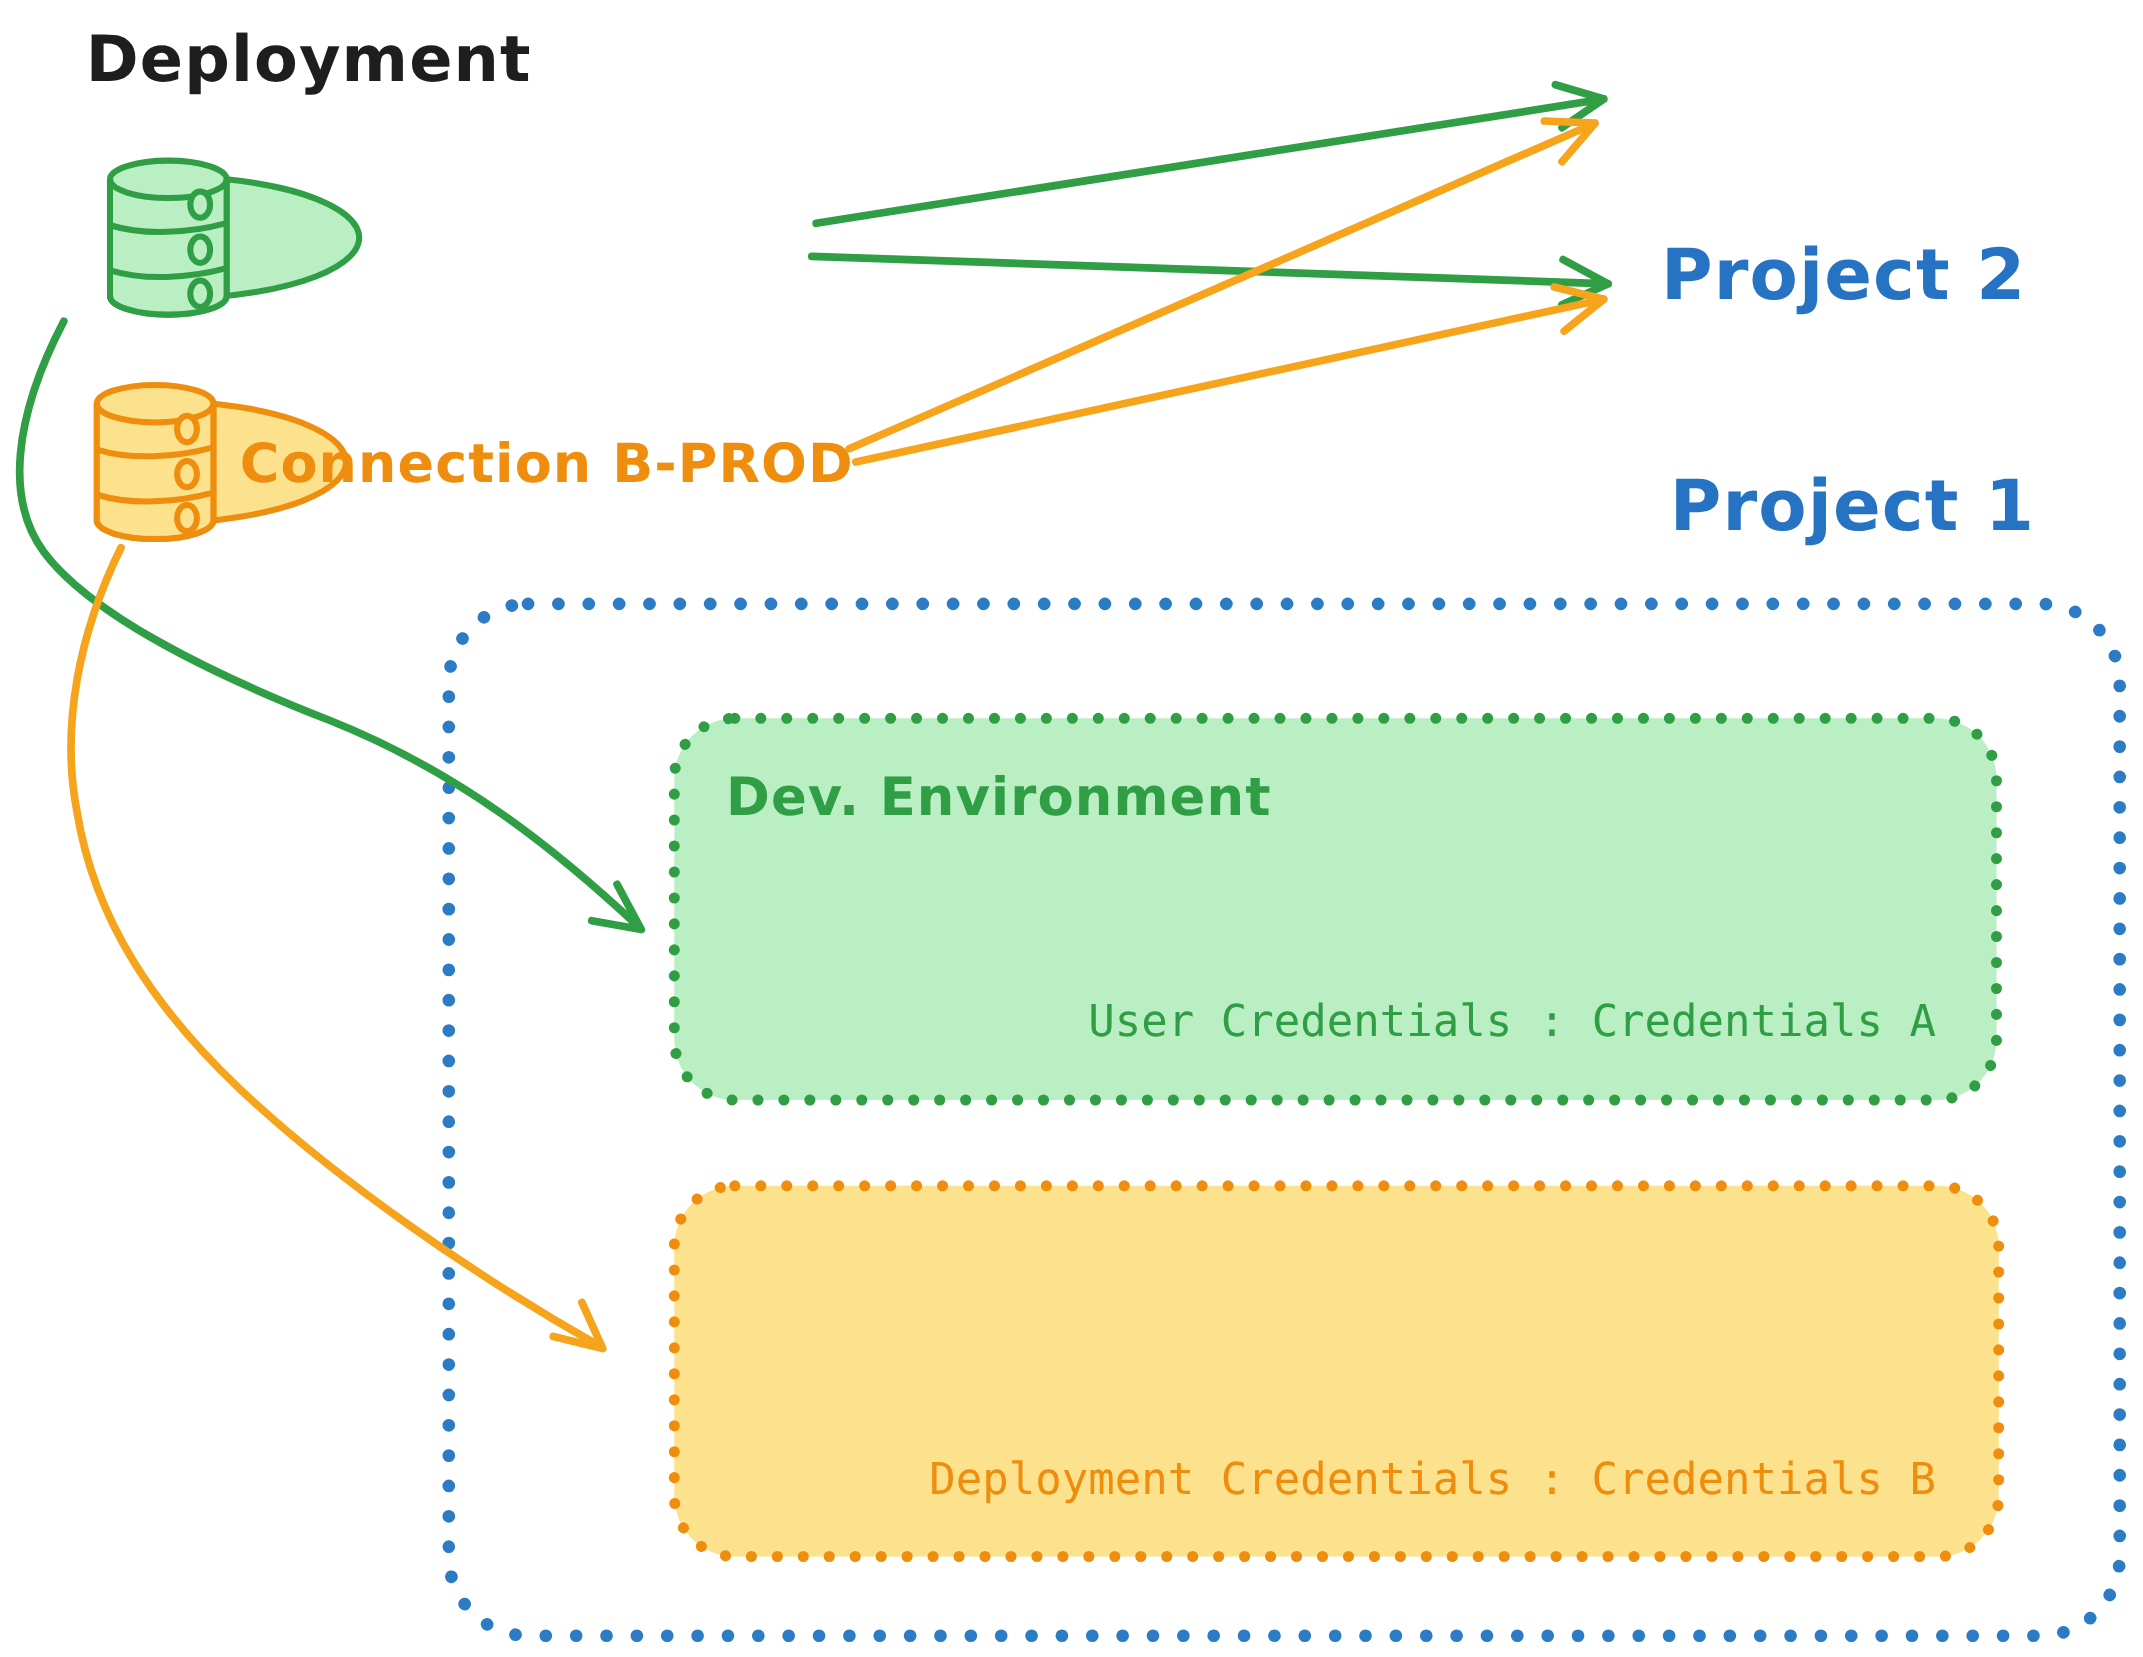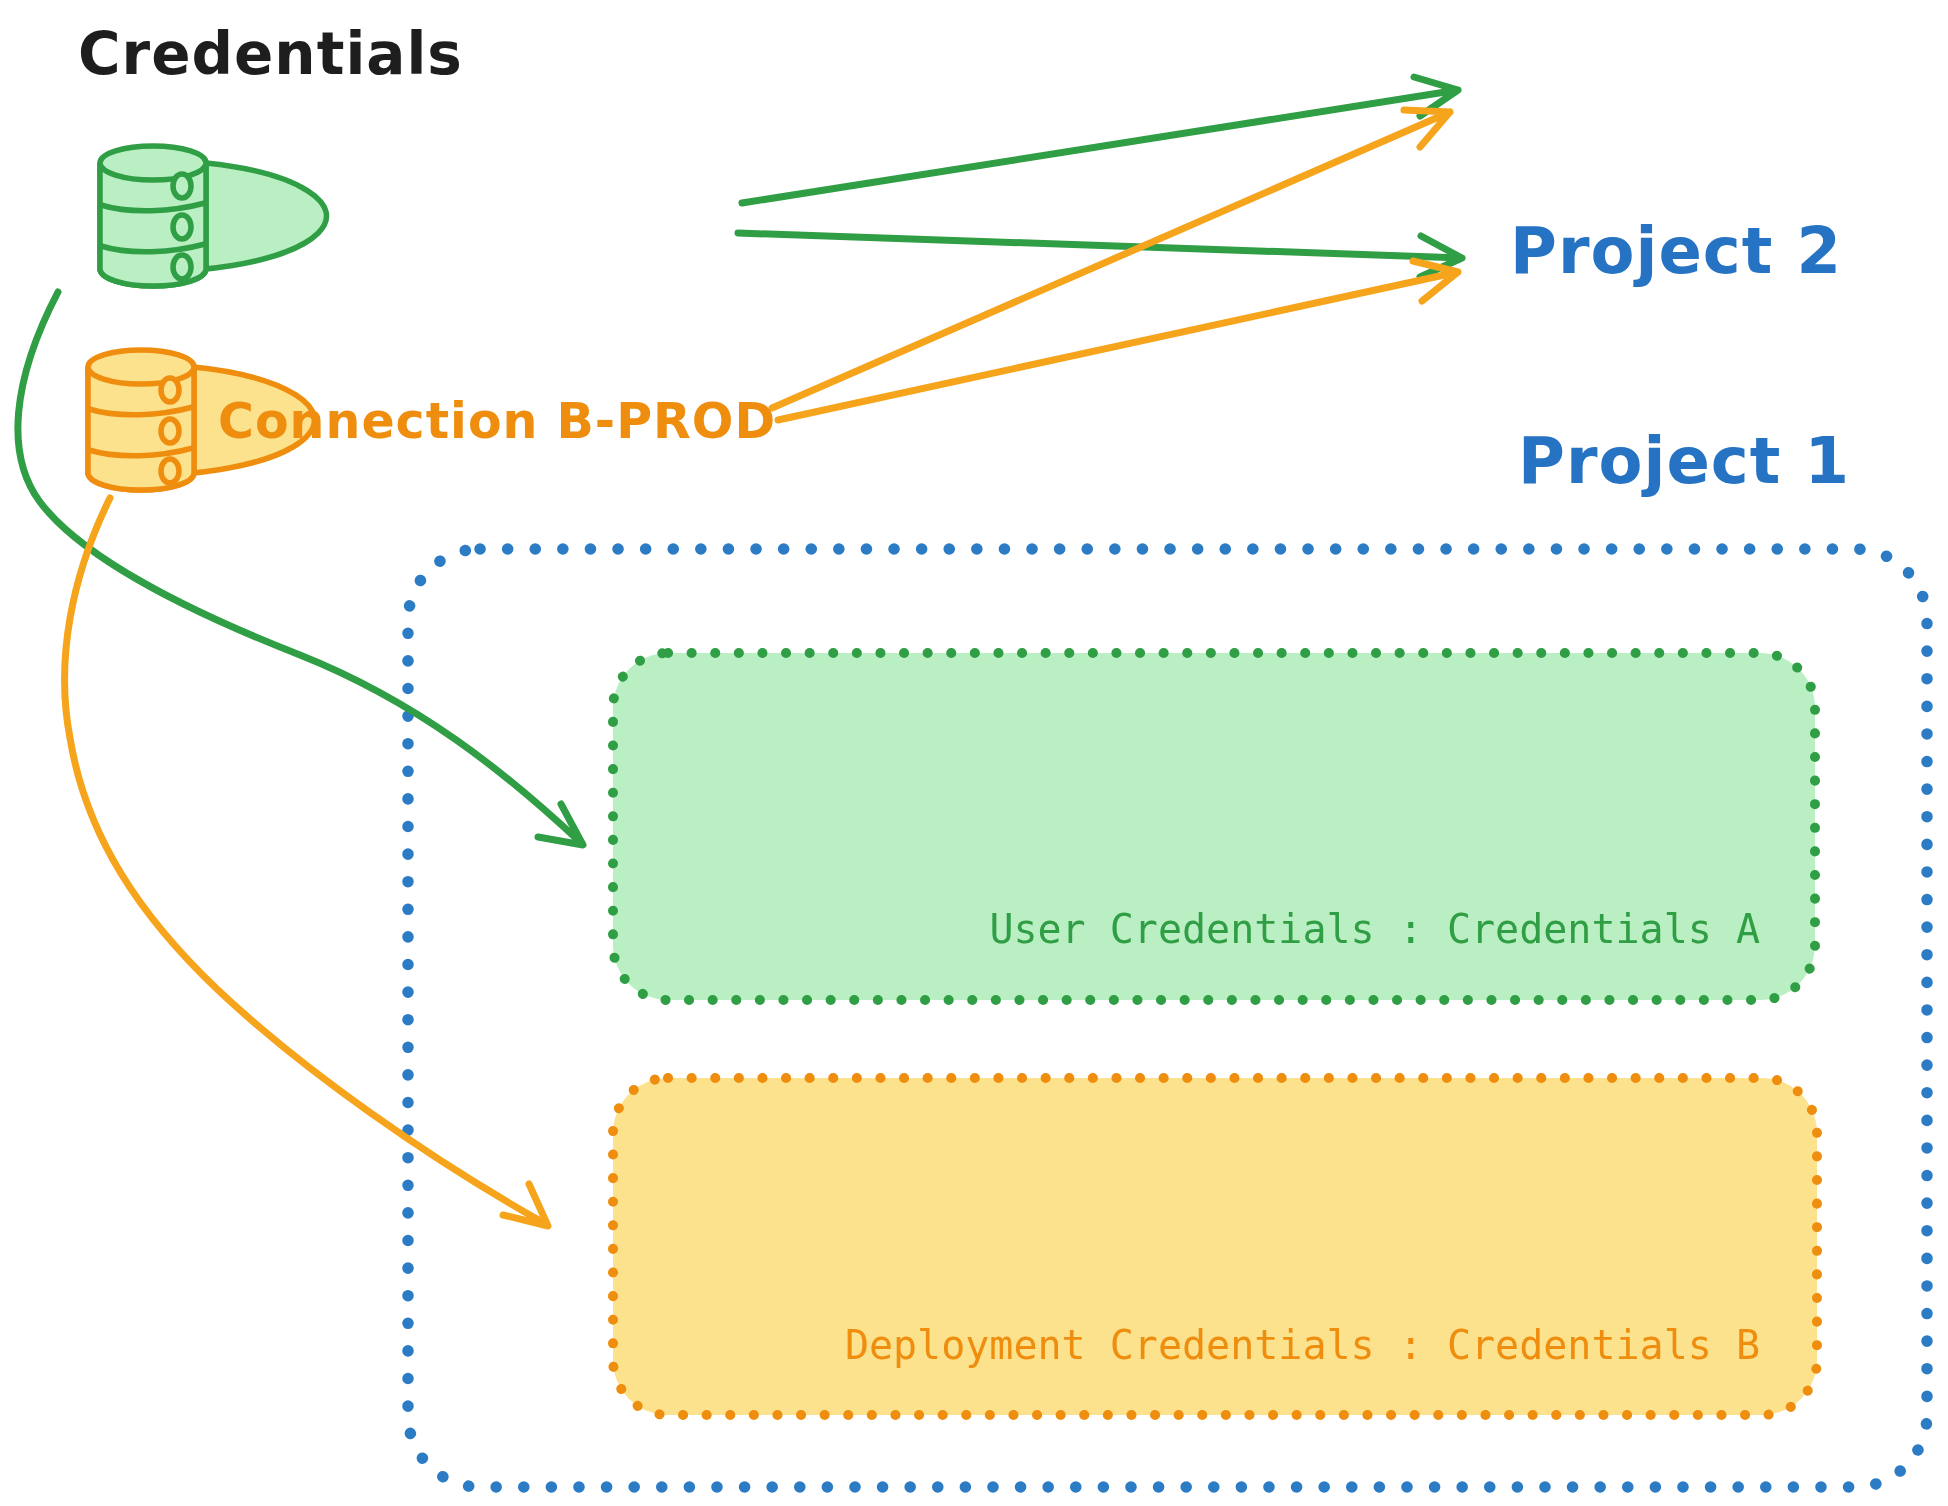--- a/index.html
+++ b/index.html
@@ -80,29 +80,30 @@
       <path d="M0 17 L0 123 A53 17 0 0 0 106 123 L106 17"></path>
       <ellipse cx="53" cy="17" rx="53" ry="17"></ellipse>
       <path class="bandline" d="M1 59 C30 68 72 66 105 57"></path>
       <path class="bandline" d="M1 100 C30 109 72 107 105 98"></path>
       <ellipse cx="82" cy="40" rx="9" ry="12"></ellipse>
       <ellipse cx="82" cy="81" rx="9" ry="12"></ellipse>
       <ellipse cx="82" cy="121" rx="9" ry="12"></ellipse>
     </g>
   </svg>
 
-  <div class="txt hand title" style="left:78px; top:24px;">Credentials</div>
+  <div class="txt hand title" style="left:78px; top:24px;">Deployment</div>
 
 
   <div class="txt hand conn-label-orange" style="left:218px; top:396px;">Connection B-PROD</div>
 
 
   <div class="txt hand project-label" style="left:1510px; top:218px;">Project 2</div>
 
   <div class="txt hand project-label" style="left:1518px; top:428px;">Project 1</div>
 
+  <div class="txt hand env-title-green" style="left:660px; top:700px;">Dev. Environment</div>
 
   <div class="txt mono creds-green" style="top:908px;">User Credentials : Credentials A</div>
 
 
   <div class="txt mono creds-orange" style="top:1324px;">Deployment Credentials : Credentials B</div>
 
 </div>
 
 </body></html>

